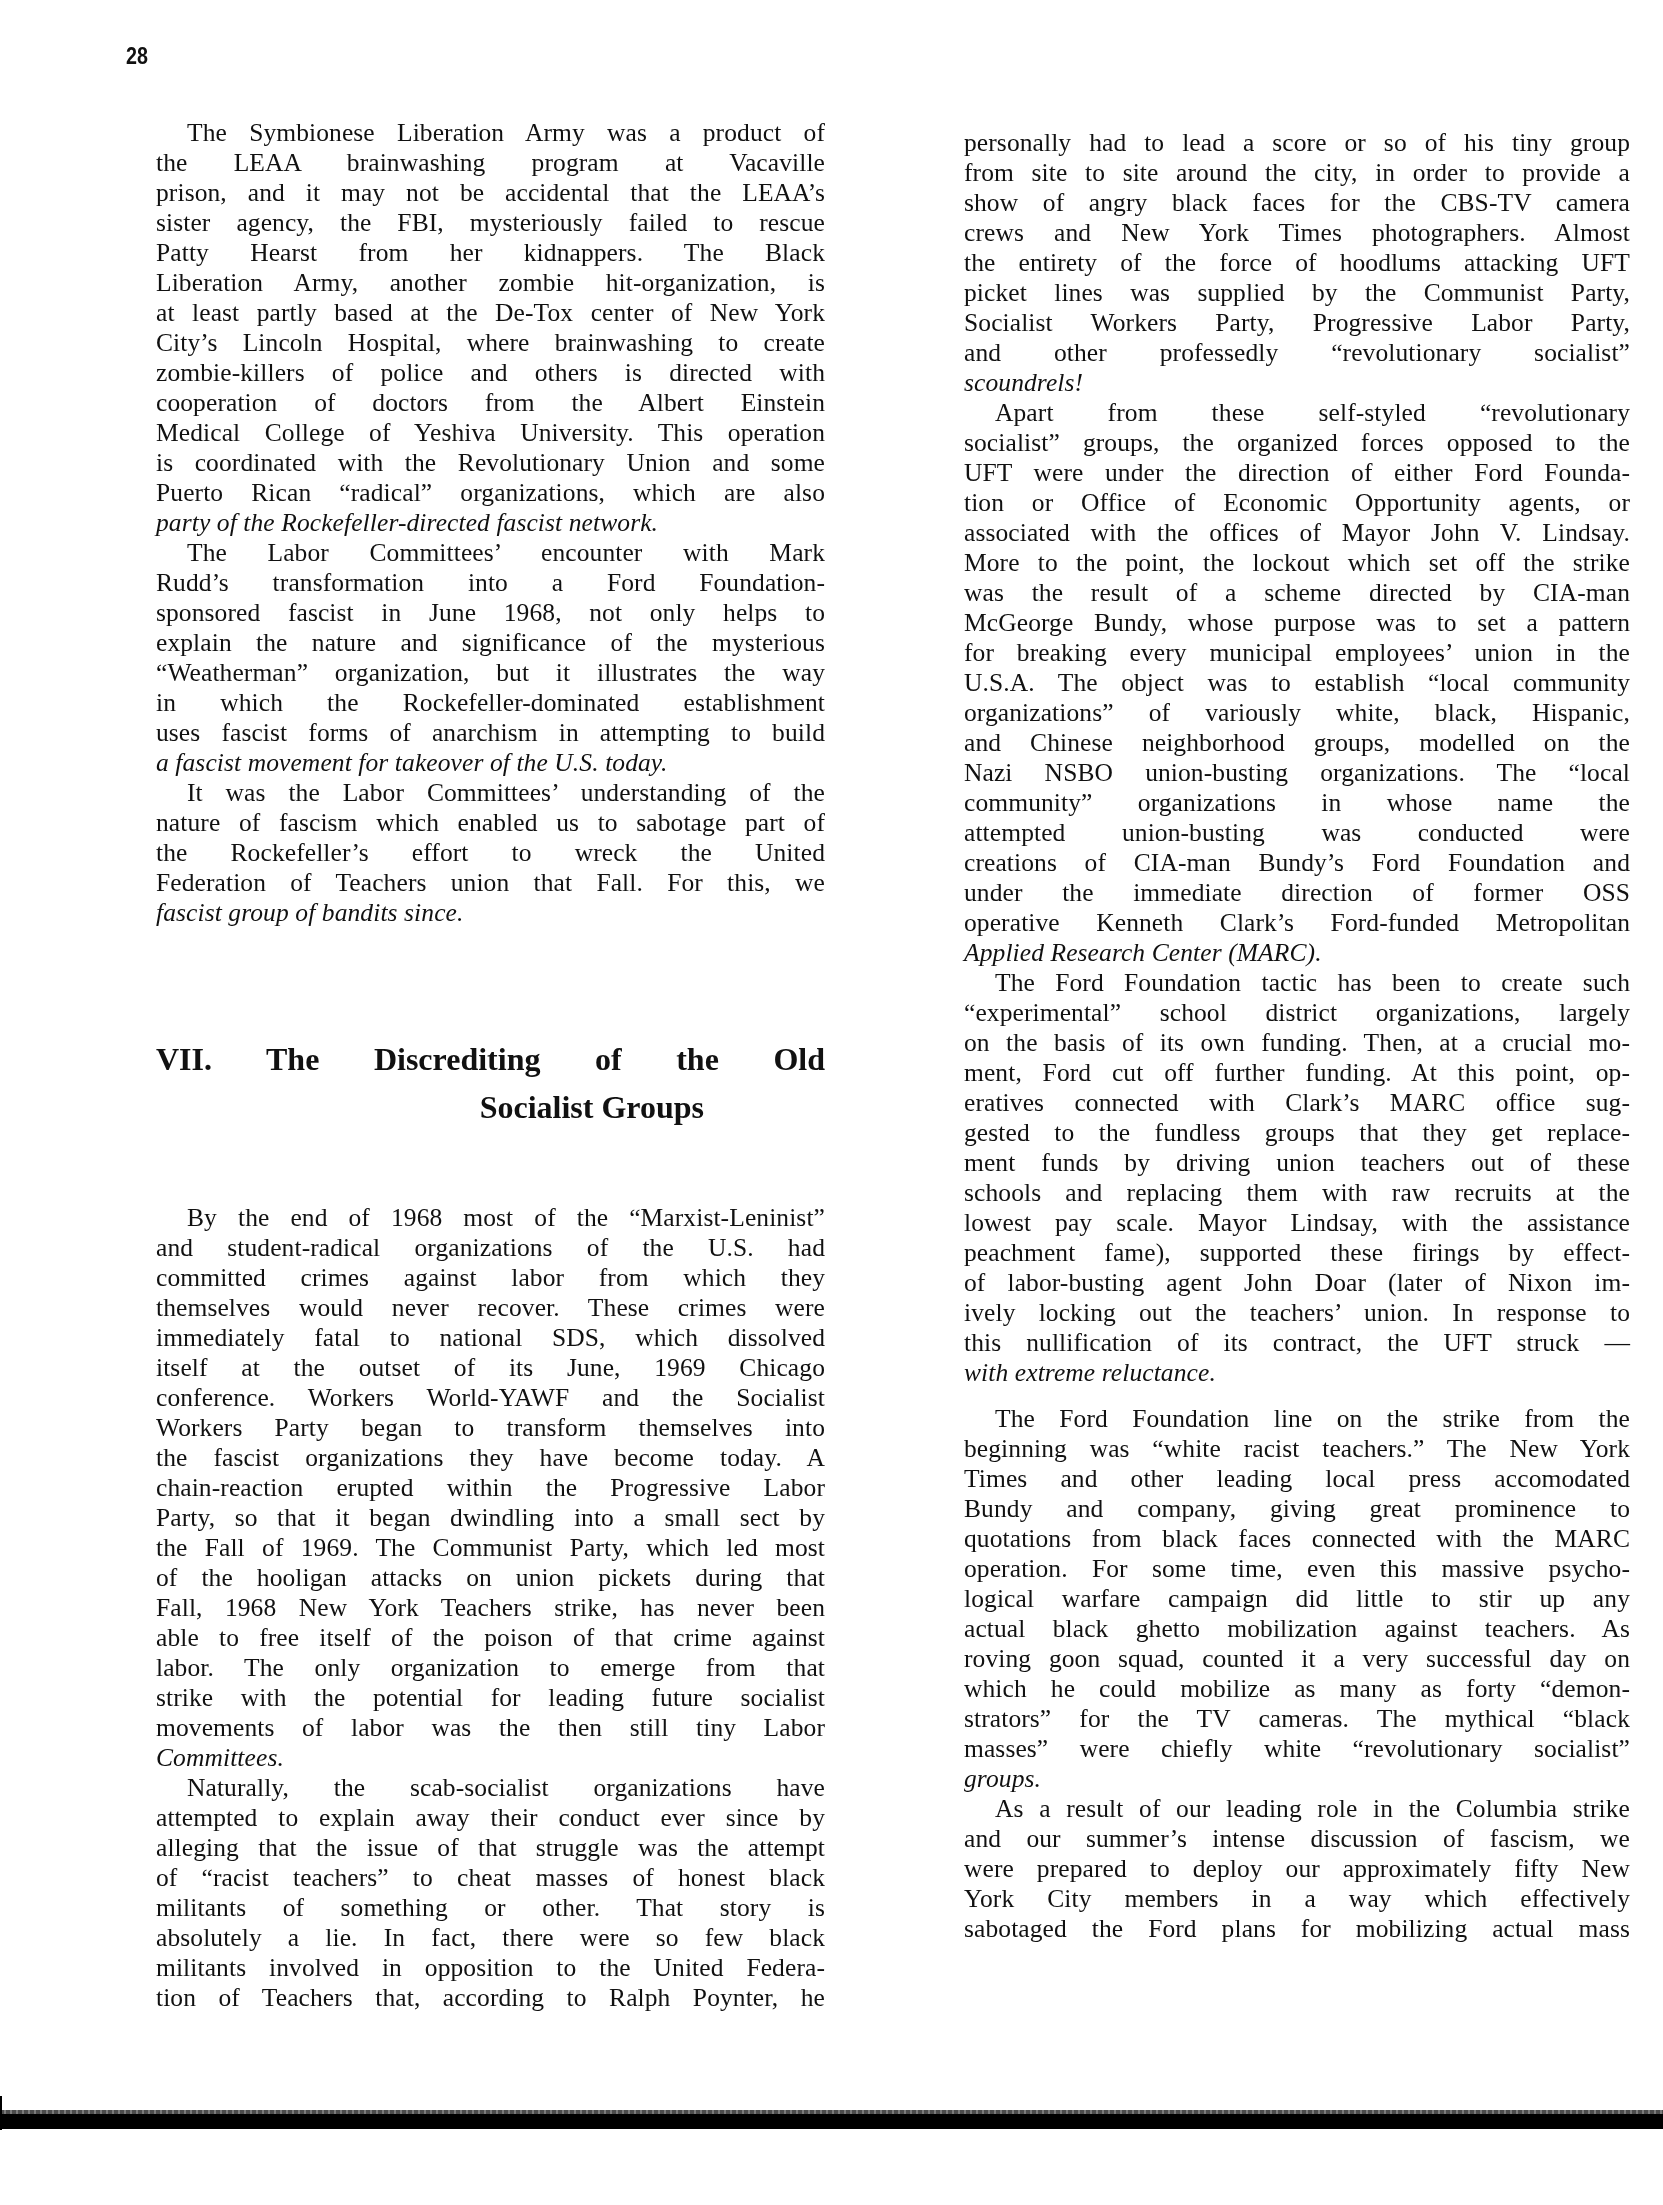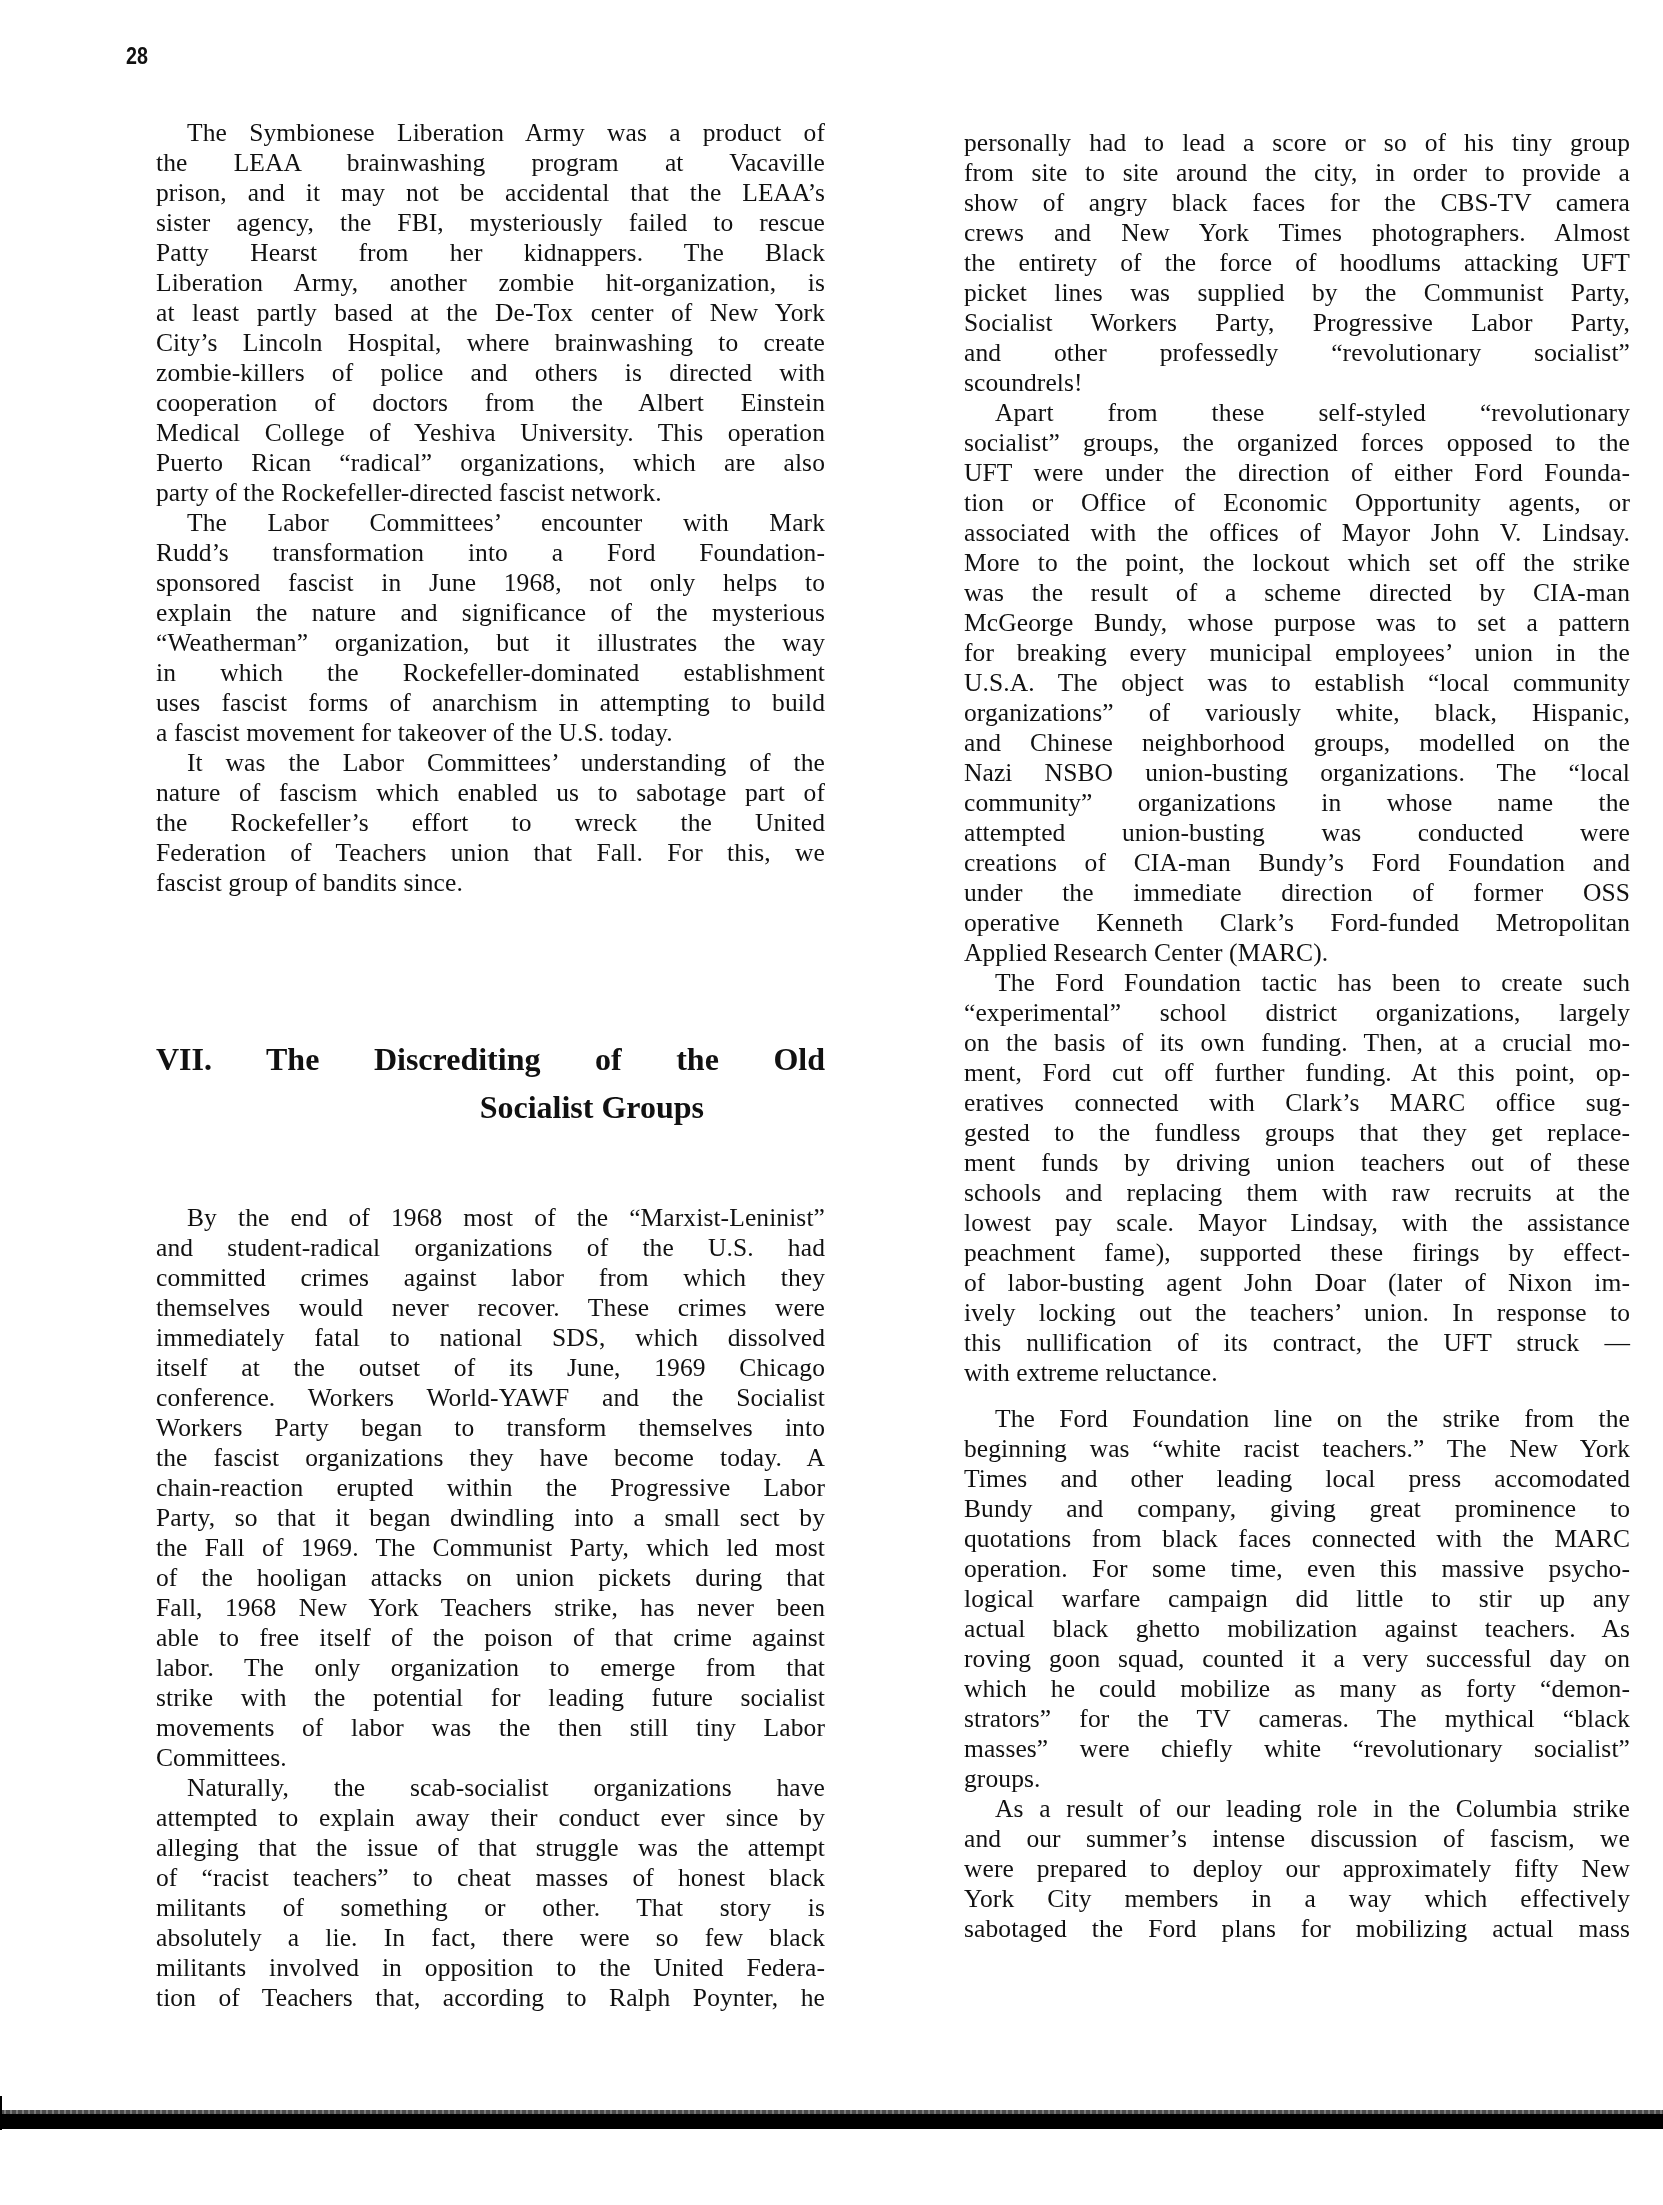--- a/index.html
+++ b/index.html
@@ -2,21 +2,21 @@
 <html style="font-size:10.8px"><head>
 <meta charset="utf-8">
 <style>
   html, body { margin: 0; padding: 0; background: #ffffff; }
   body { width: 1663px; height: 2205px; position: relative; overflow: hidden; font-family: "Liberation Serif", "DejaVu Serif", serif; color: #111; }
   .page-number { position: absolute; left: 126px; top: 42px; font-family: "Liberation Sans", "DejaVu Sans", sans-serif; font-weight: bold; font-size: 24px; transform: scaleX(0.82); transform-origin: left top; }
   .column { position: absolute; }
   .col-left { left: 156px; width: 669px; }
   .col-right { left: 964px; width: 666px; }
   .line { display: block; height: 30px; line-height: 30px; font-size: 25.5px; white-space: nowrap; overflow: visible; text-align: justify; text-align-last: justify; letter-spacing: 0.1px; }
-  .line.last { text-align: left; text-align-last: left; }
+  .line.last { text-align: left; text-align-last: left; font-style: italic; }
   .line.indent { padding-left: 31px; }
   .para { display: block; }
   .para.gap-after { margin-bottom: 16px; }
   .heading { position: absolute; left: 156px; width: 669px; top: 1035px; font-weight: bold; font-size: 32px; line-height: 48px; }
   .heading .h1 { display: block; text-align: justify; text-align-last: justify; word-spacing: 4px; }
   .heading .h2 { display: block; text-align: right; padding-right: 121px; }
   .bottom-band { position: absolute; left: 0; right: 0; top: 2114px; height: 15px; background: #000; }
   .bottom-band-shade { position: absolute; left: 0; right: 0; top: 2110px; height: 4px; background: repeating-linear-gradient(90deg, #000 0 4px, #444 4px 6px); opacity: 0.7; }
   .left-edge { position: absolute; left: 0; top: 2096px; width: 2px; height: 34px; background: #000; }
 </style>
@@ -33,20 +33,21 @@
         <span class="line">the LEAA brainwashing program at Vacaville</span>
         <span class="line">prison, and it may not be accidental that the LEAA’s</span>
         <span class="line">sister agency, the FBI, mysteriously failed to rescue</span>
         <span class="line">Patty Hearst from her kidnappers. The Black</span>
         <span class="line">Liberation Army, another zombie hit-organization, is</span>
         <span class="line">at least partly based at the De-Tox center of New York</span>
         <span class="line">City’s Lincoln Hospital, where brainwashing to create</span>
         <span class="line">zombie-killers of police and others is directed with</span>
         <span class="line">cooperation of doctors from the Albert Einstein</span>
         <span class="line">Medical College of Yeshiva University. This operation</span>
+        <span class="line">is coordinated with the Revolutionary Union and some</span>
         <span class="line">Puerto Rican “radical” organizations, which are also</span>
         <span class="line last">party of the Rockefeller-directed fascist network.</span>
       </div>
       <div class="para">
         <span class="line indent">The Labor Committees’ encounter with Mark</span>
         <span class="line">Rudd’s transformation into a Ford Foundation-</span>
         <span class="line">sponsored fascist in June 1968, not only helps to</span>
         <span class="line">explain the nature and significance of the mysterious</span>
         <span class="line">“Weatherman” organization, but it illustrates the way</span>
         <span class="line">in which the Rockefeller-dominated establishment</span>

